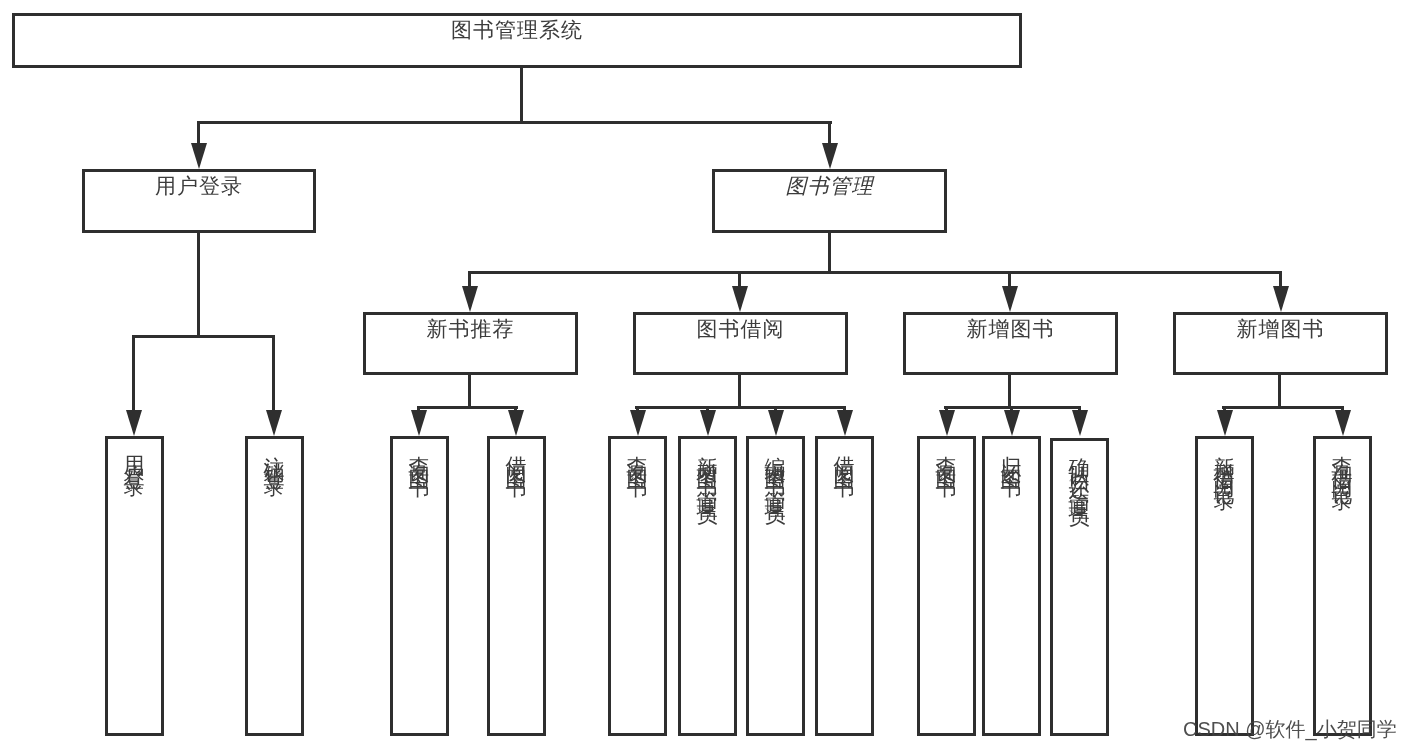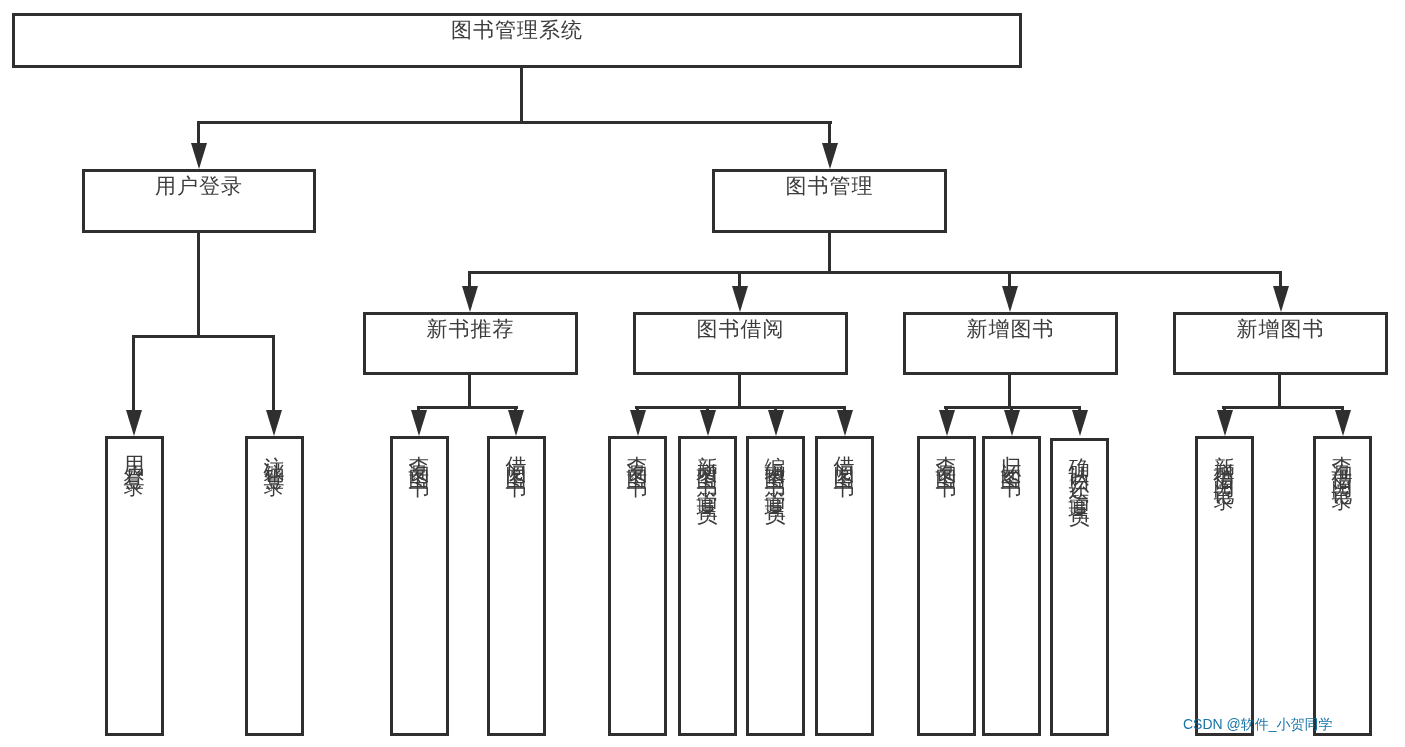--- a/index.html
+++ b/index.html
@@ -48,22 +48,22 @@
     transform: translateX(-50%);
     border-style: solid;
     border-color: transparent;
     border-width: 26px 8px 0 8px;
     border-top-color: #2f2f2f;
   }
   #watermark {
     position: absolute;
     left: 1183px;
     top: 716px;
-    font-size: 14px;
-    color: #0369a1;
+    font-size: 20px;
+    color: #404040;
     opacity: 0.92;
     white-space: nowrap;
     z-index: 5;
   }
 </style>
 </head>
 <body>
 
 <div id="canvas">
 
@@ -72,21 +72,21 @@
   </div>
 
   <div class="line" style="left:520px; top:68px; width:3px; height:53px;"></div>
   <div class="line" style="left:198px; top:121px; width:634px; height:3px;"></div>
   <div class="arrow" style="left:197px; top:121px; height:22px;"></div>
   <div class="arrow" style="left:828px; top:121px; height:22px;"></div>
 
   <div class="node" style="left:82px; top:169px; width:234px; height:64px;">
     <span>用户登录</span>
   </div>
-  <div class="node" style="left:712px; top:169px; width:235px; height:64px;">
+  <div class="node" style="left:712px; top:169px; width:235px; height:64px;font-style:italic;">
     <span>图书管理</span>
   </div>
 
   <div class="line" style="left:197px; top:233px; width:3px; height:102px;"></div>
   <div class="line" style="left:132px; top:335px; width:143px; height:3px;"></div>
   <div class="arrow" style="left:132px; top:335px; height:75px;"></div>
   <div class="arrow" style="left:272px; top:335px; height:75px;"></div>
 
   <div class="line" style="left:828px; top:233px; width:3px; height:38px;"></div>
   <div class="line" style="left:468px; top:271px; width:813px; height:3px;"></div>

